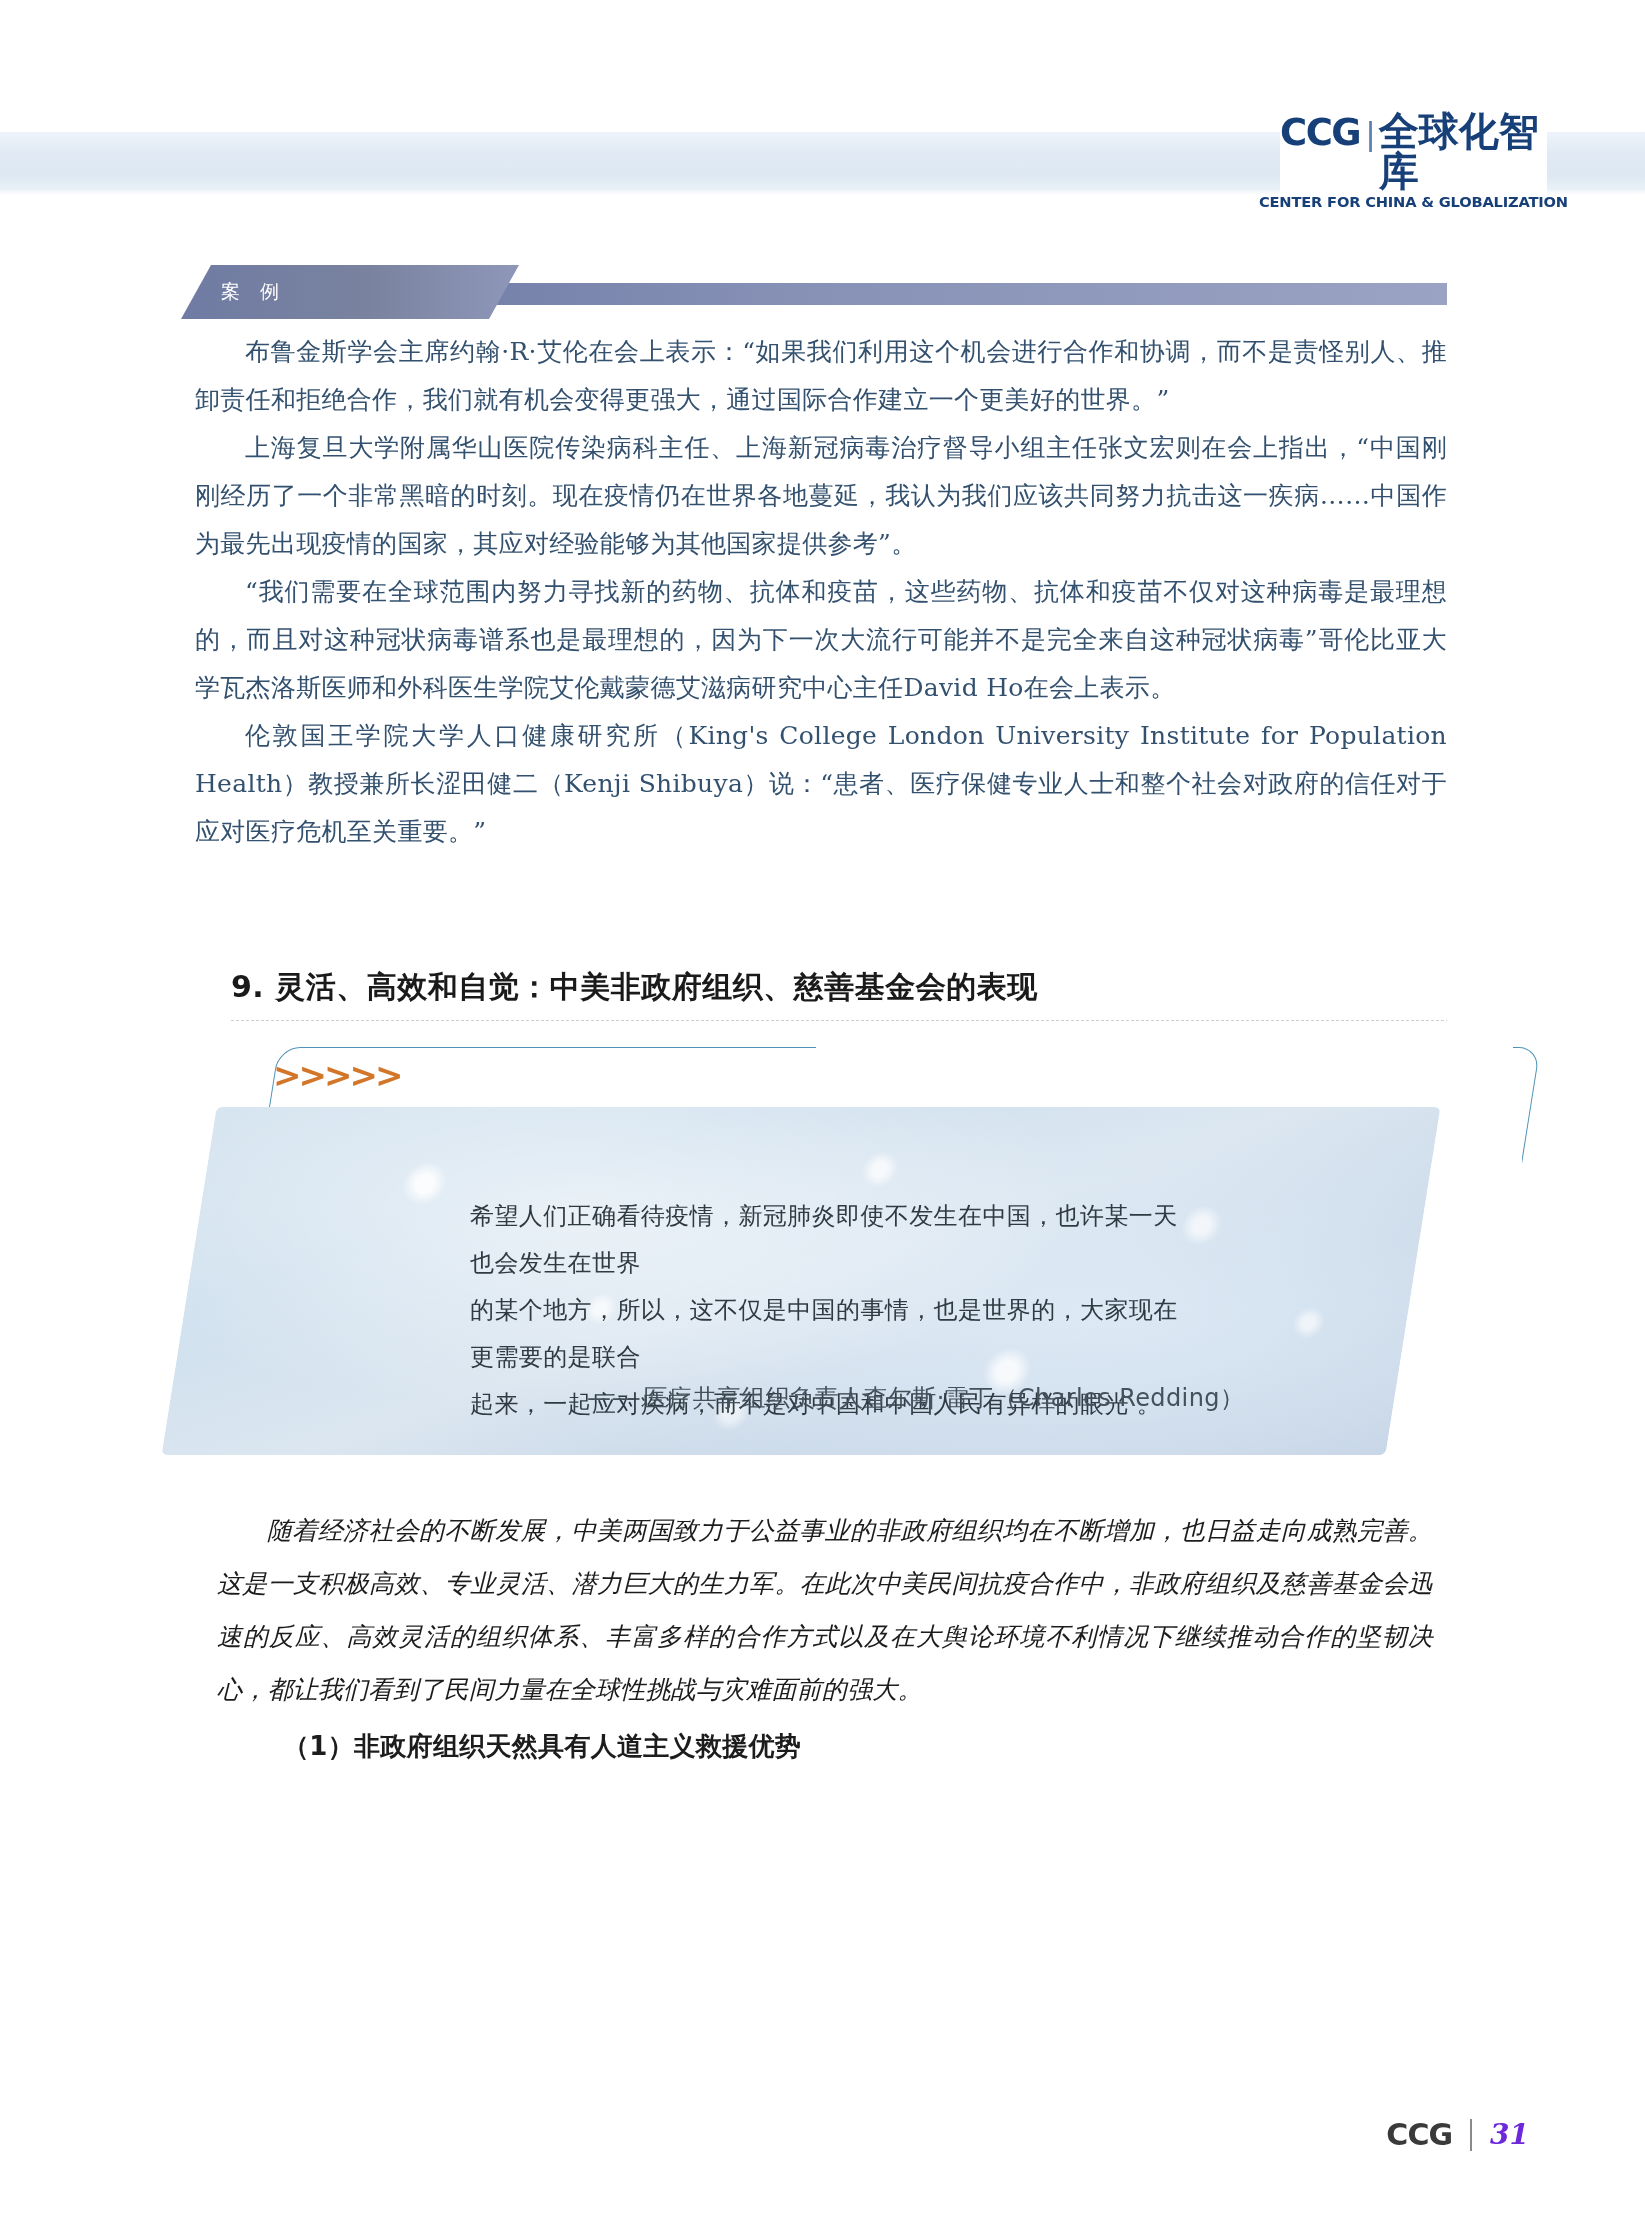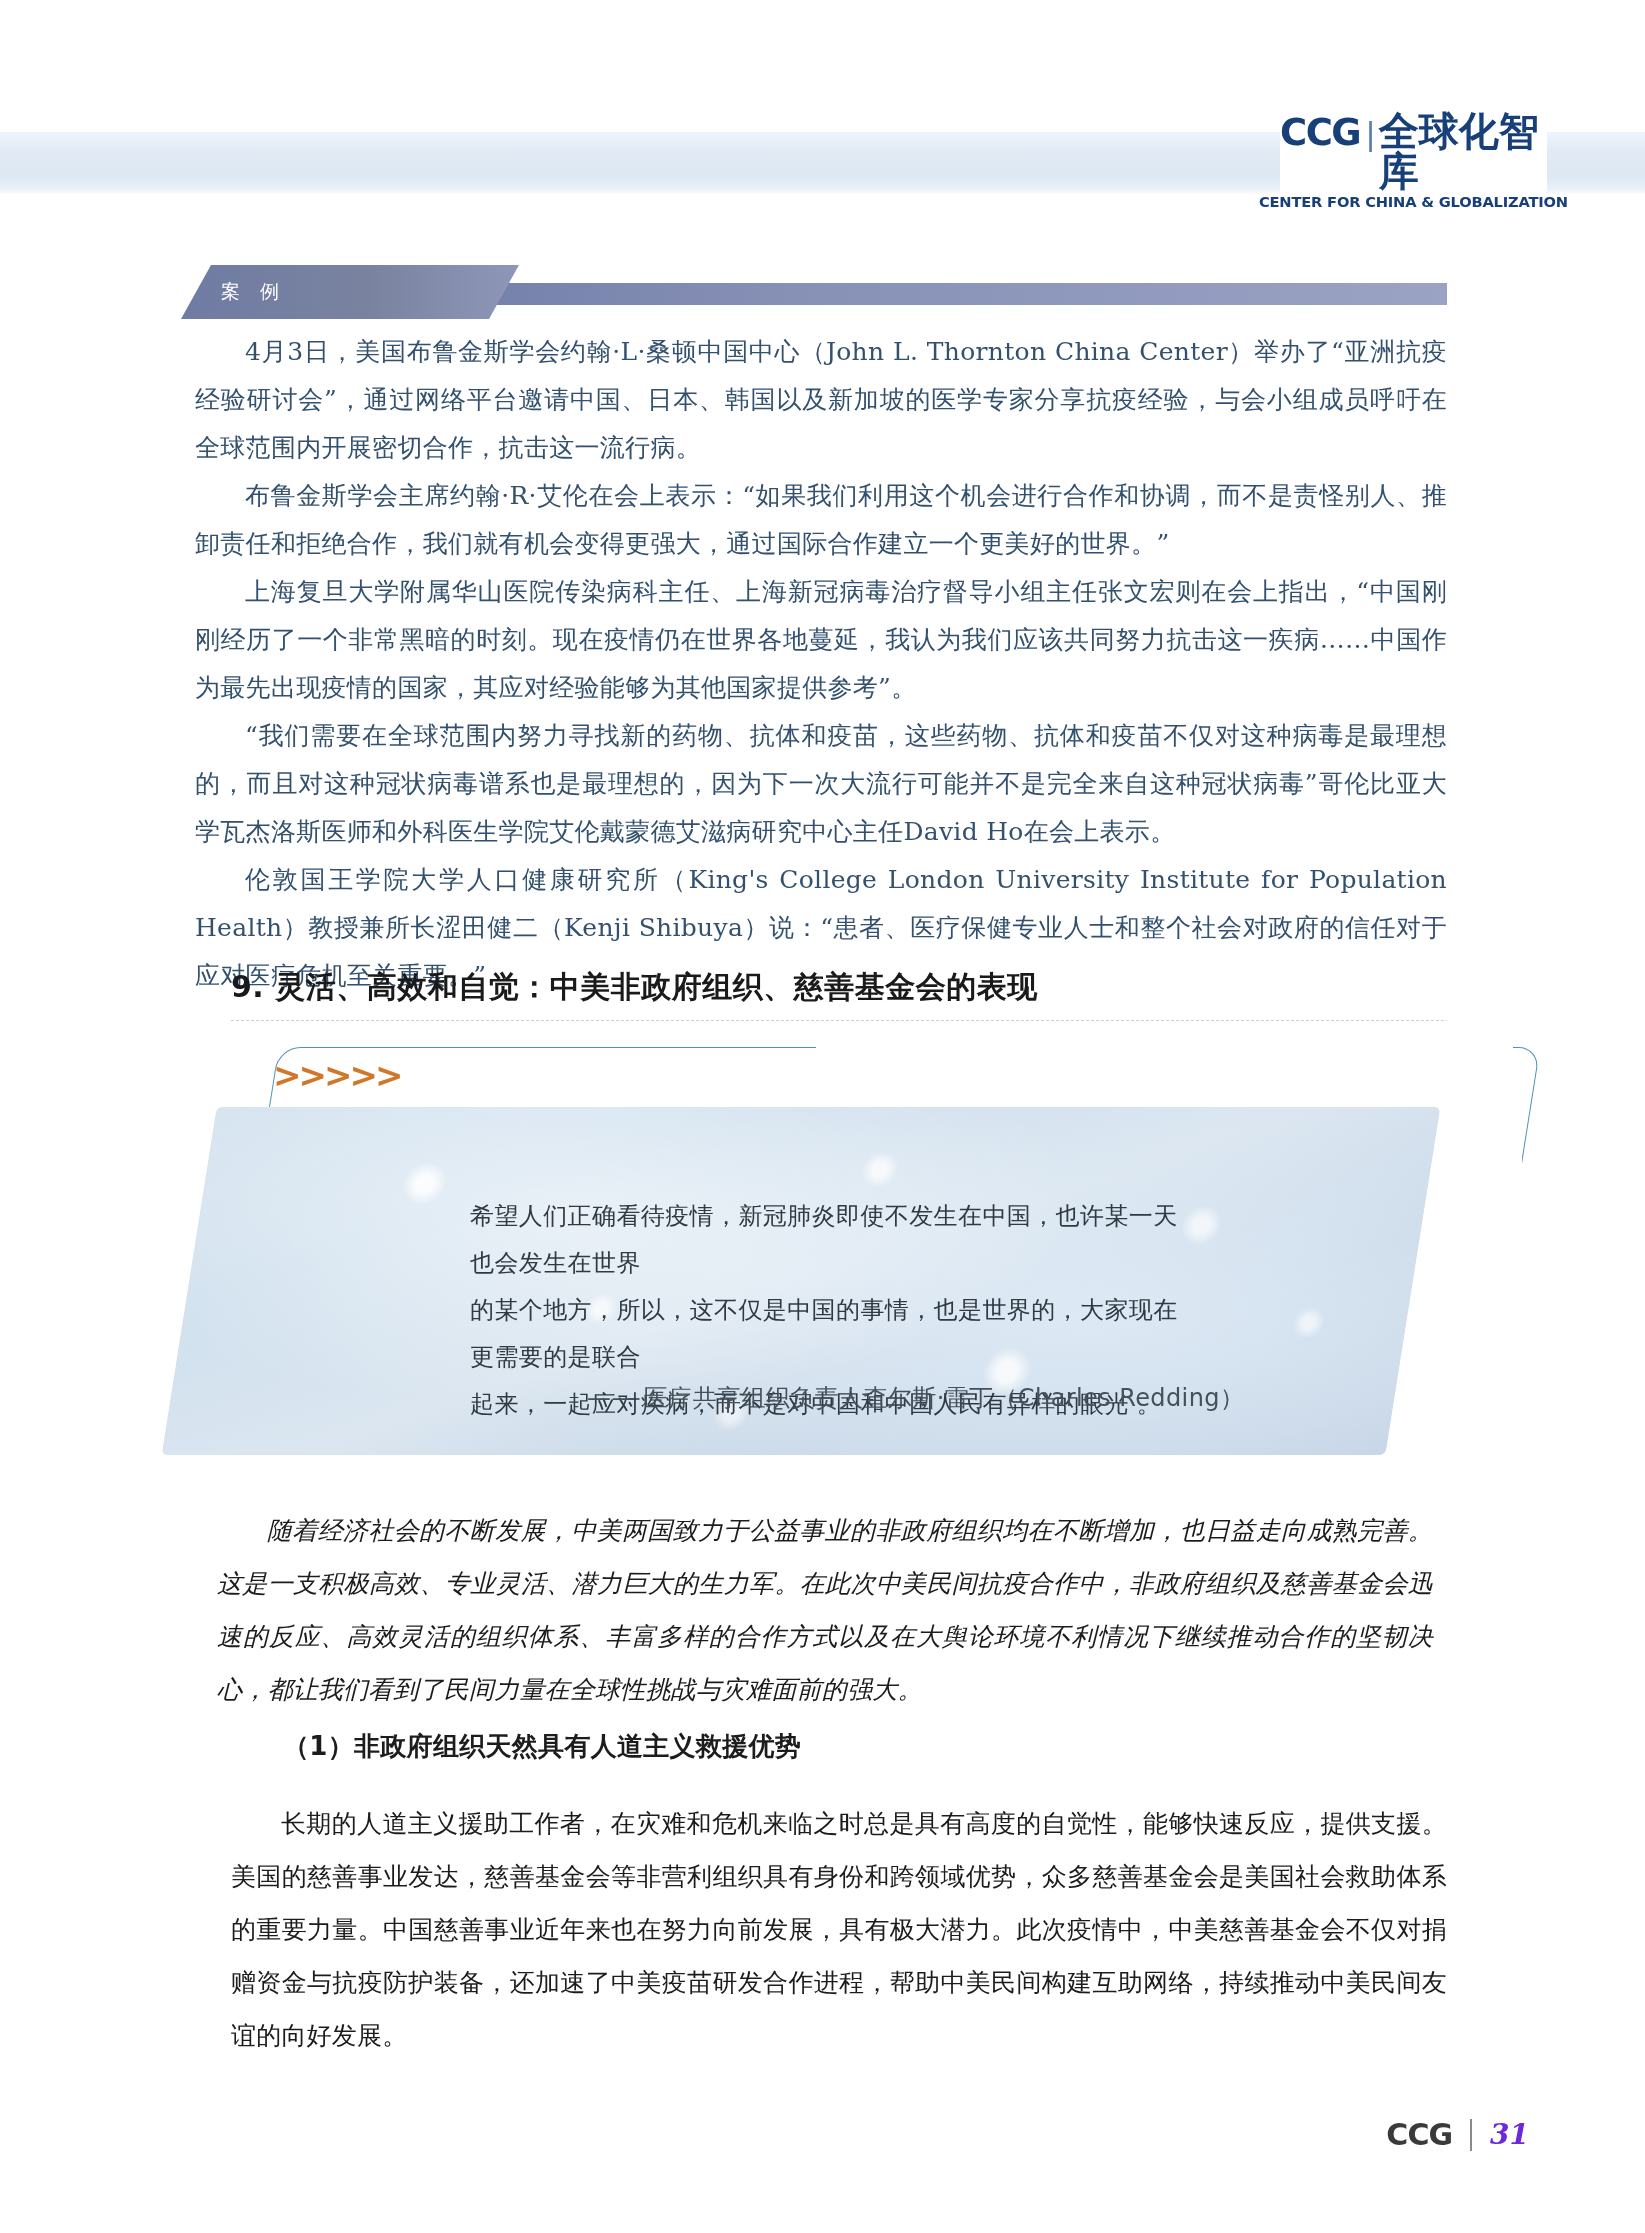--- a/index.html
+++ b/index.html
@@ -198,21 +198,20 @@
   </div>
 
   <div class="case-banner">
     <div class="case-bar-right"></div>
     <div class="case-bar-left">
       <span class="case-label">案 例</span>
     </div>
   </div>
 
   <div class="case-body kai">
-    <p>4月3日，美国布鲁金斯学会约翰·L·桑顿中国中心（John L. Thornton China Center）举办了“亚洲抗疫经验研讨会”，通过网络平台邀请中国、日本、韩国以及新加坡的医学专家分享抗疫经验，与会小组成员呼吁在全球范围内开展密切合作，抗击这一流行病。</p>
     <p>布鲁金斯学会主席约翰·R·艾伦在会上表示：“如果我们利用这个机会进行合作和协调，而不是责怪别人、推卸责任和拒绝合作，我们就有机会变得更强大，通过国际合作建立一个更美好的世界。”</p>
     <p>上海复旦大学附属华山医院传染病科主任、上海新冠病毒治疗督导小组主任张文宏则在会上指出，“中国刚刚经历了一个非常黑暗的时刻。现在疫情仍在世界各地蔓延，我认为我们应该共同努力抗击这一疾病……中国作为最先出现疫情的国家，其应对经验能够为其他国家提供参考”。</p>
     <p>“我们需要在全球范围内努力寻找新的药物、抗体和疫苗，这些药物、抗体和疫苗不仅对这种病毒是最理想的，而且对这种冠状病毒谱系也是最理想的，因为下一次大流行可能并不是完全来自这种冠状病毒”哥伦比亚大学瓦杰洛斯医师和外科医生学院艾伦戴蒙德艾滋病研究中心主任David Ho在会上表示。</p>
     <p>伦敦国王学院大学人口健康研究所（King's College London University Institute for Population Health）教授兼所长涩田健二（Kenji Shibuya）说：“患者、医疗保健专业人士和整个社会对政府的信任对于应对医疗危机至关重要。”</p>
   </div>
 
   <div class="sec-head">
     <h2>9. 灵活、高效和自觉：中美非政府组织、慈善基金会的表现</h2>
     <div class="sec-rule"></div>
   </div>
@@ -236,23 +235,20 @@
       </div>
     </div>
   </div>
 
   <div class="body-lower hei">
     <p>随着经济社会的不断发展，中美两国致力于公益事业的非政府组织均在不断增加，也日益走向成熟完善。这是一支积极高效、专业灵活、潜力巨大的生力军。在此次中美民间抗疫合作中，非政府组织及慈善基金会迅速的反应、高效灵活的组织体系、丰富多样的合作方式以及在大舆论环境不利情况下继续推动合作的坚韧决心，都让我们看到了民间力量在全球性挑战与灾难面前的强大。</p>
   </div>
 
   <div class="sub-head">（1）非政府组织天然具有人道主义救援优势</div>
 
-  <div class="body-lower2 hei">
-    <p>长期的人道主义援助工作者，在灾难和危机来临之时总是具有高度的自觉性，能够快速反应，提供支援。美国的慈善事业发达，慈善基金会等非营利组织具有身份和跨领域优势，众多慈善基金会是美国社会救助体系的重要力量。中国慈善事业近年来也在努力向前发展，具有极大潜力。此次疫情中，中美慈善基金会不仅对捐赠资金与抗疫防护装备，还加速了中美疫苗研发合作进程，帮助中美民间构建互助网络，持续推动中美民间友谊的向好发展。</p>
-  </div>
 
   <div class="footer">
     <span class="footer-ccg">CCG</span>
     <span class="footer-sep"></span>
     <span class="footer-page">31</span>
   </div>
 
 </div>
 
 

